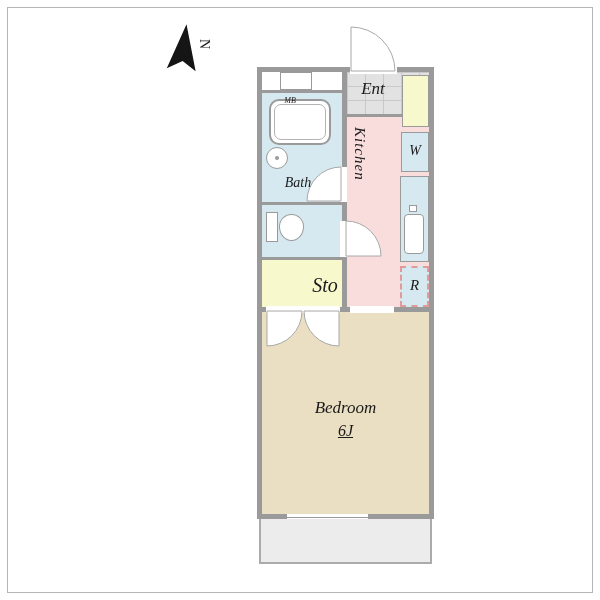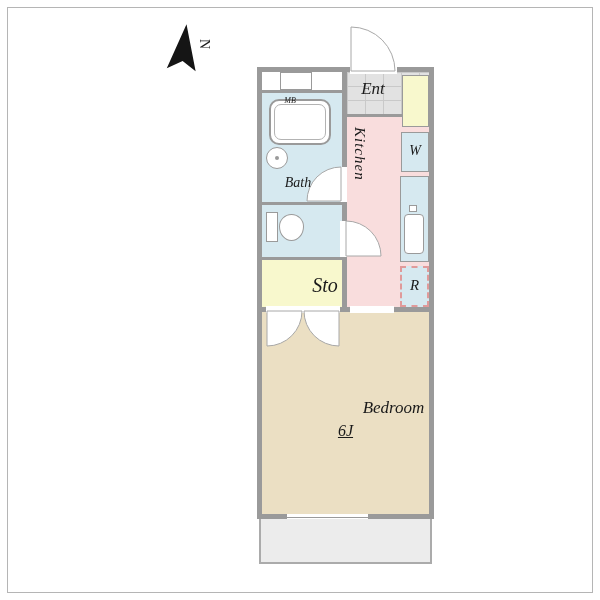--- a/index.html
+++ b/index.html
@@ -112,16 +112,16 @@
 
   <div class="room balcony" style="left:259px;top:519px;width:169px;height:43px;"></div>
 
   <div class="lbl" style="left:280px;top:74px;width:20px;font-size:8px;margin-top:22px;">MB</div>
   <div class="lbl" style="left:347px;top:79px;width:52px;font-size:17px;">Ent</div>
   <div class="lbl" style="left:262px;top:175px;width:72px;font-size:14px;text-align:center;">Bath</div>
   <div class="lbl vert" style="left:351px;top:127px;font-size:15px;">Kitchen</div>
   <div class="lbl" style="left:401px;top:143px;width:28px;font-size:14px;">W</div>
   <div class="lbl" style="left:400px;top:277px;width:29px;font-size:15px;">R</div>
   <div class="lbl" style="left:262px;top:274px;width:80px;font-size:20px;margin-left:23px;">Sto</div>
-  <div class="lbl" style="left:262px;top:398px;width:167px;font-size:17px;margin-left:48px;">Bedroom</div>
+  <div class="lbl" style="left:262px;top:398px;width:167px;font-size:17px;">Bedroom</div>
   <div class="lbl" style="left:262px;top:422px;width:167px;font-size:16px;text-decoration:underline;">6J</div>
 
 </div>
 
 </body></html>

